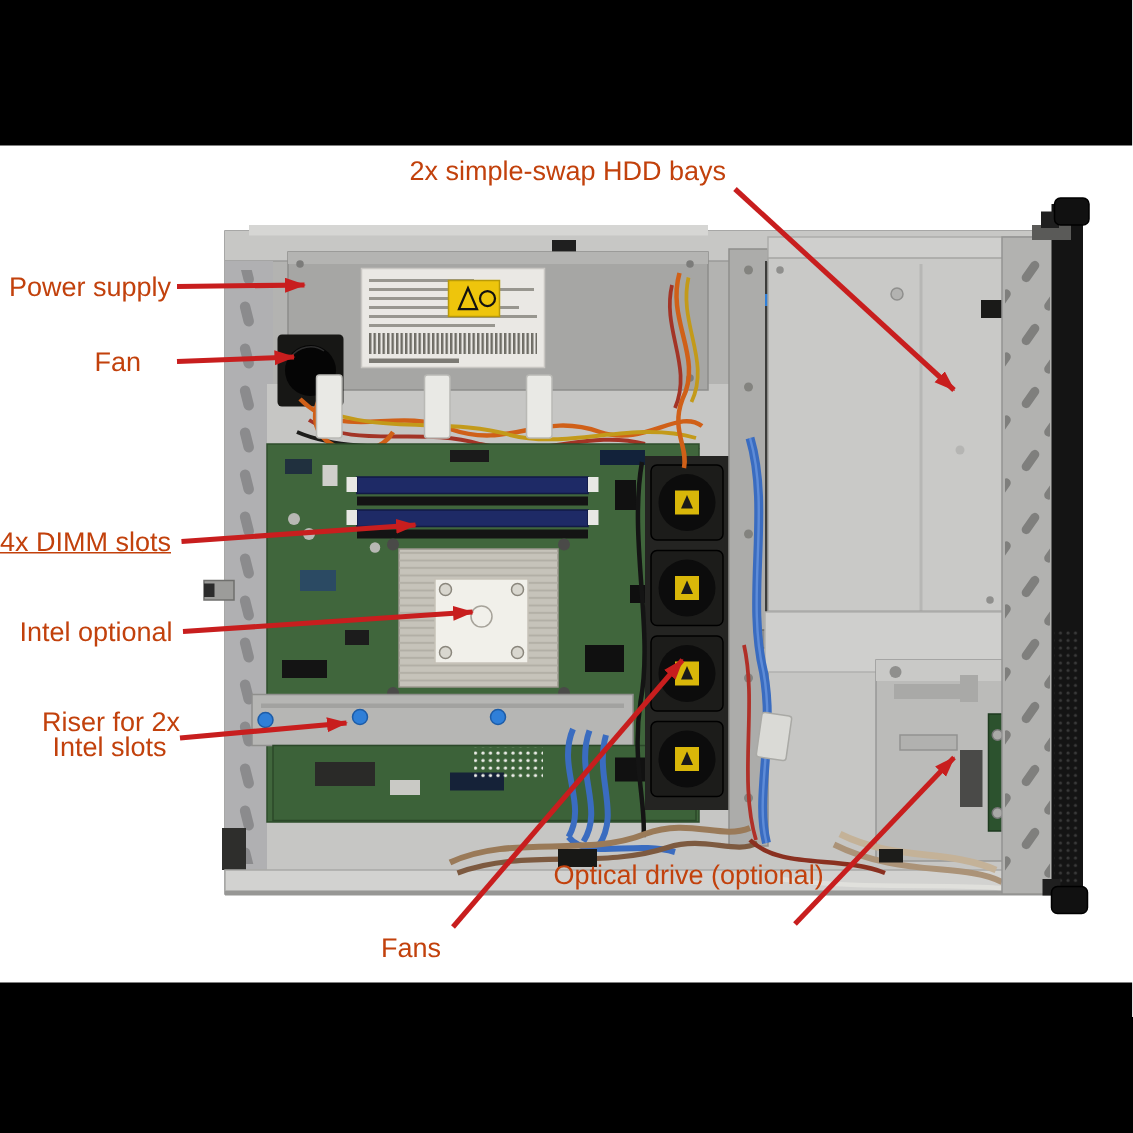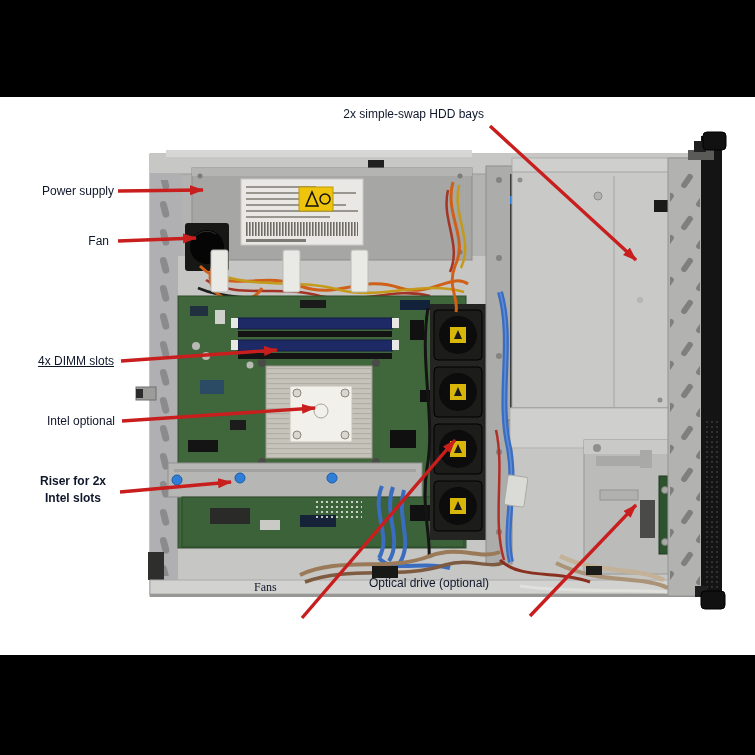--- a/index.html
+++ b/index.html
@@ -2,23 +2,23 @@
 <html><head>
 <meta charset="utf-8">
 <style>
   html,body{margin:0;padding:0;background:#fff;}
   .stage{position:relative;width:755px;height:755px;background:#ffffff;overflow:hidden;
          font-family:"Liberation Sans",sans-serif;}
   .band{position:absolute;left:0;width:755px;background:#000;}
   .band.top{top:0;height:97px;}
   .band.bottom{top:655px;height:100px;}
   svg.photo{position:absolute;left:0;top:0;}
-  .label{position:absolute;font-size:12px;line-height:16.5px;color:#0f172a;white-space:nowrap;}
+  .label{position:absolute;font-size:18px;line-height:16.5px;color:#c2410c;white-space:nowrap;}
   .ra{text-align:right;}
-  .ca{text-align:center;font-weight:bold;}
+  .ca{text-align:center;}
 </style>
 </head>
 <body>
 
 <div class="stage">
 
   <div class="band top"></div>
   <div class="band bottom"></div>
 
   <svg class="photo" width="755" height="755" viewBox="0 0 755 755">
@@ -280,28 +280,28 @@
       <line x1="530" y1="616" x2="636" y2="505" marker-end="url(#ah)"></line>
     </g>
   </svg>
 
   <div class="label ra" style="right:271px;top:106px;">
     <span>2x simple-swap HDD bays</span><br>
   </div>
 
   <div class="label" style="right:641px;top:183px;">Power supply</div>
 
-  <div class="label" style="right:646px;top:233px;">Fan</div>
+  <div class="label" style="right:661px;top:233px;">Fan</div>
 
   <div class="label" style="right:641px;top:353px;text-decoration:underline;">4x DIMM slots</div>
 
   <div class="label" style="right:640px;top:413px;">Intel optional</div>
 
   <div class="label ca" style="left:28px;top:473px;width:90px;">
     <span>Riser for 2x</span><br>
     <span>Intel slots</span>
   </div>
 
-  <div class="label" style="left:254px;top:579px;font-family:Liberation Serif, serif;">Fans</div>
+  <div class="label" style="left:254px;top:624px;">Fans</div>
 
   <div class="label" style="left:369px;top:575px;">Optical drive (optional)</div>
 
 </div>
 
 </body></html>

